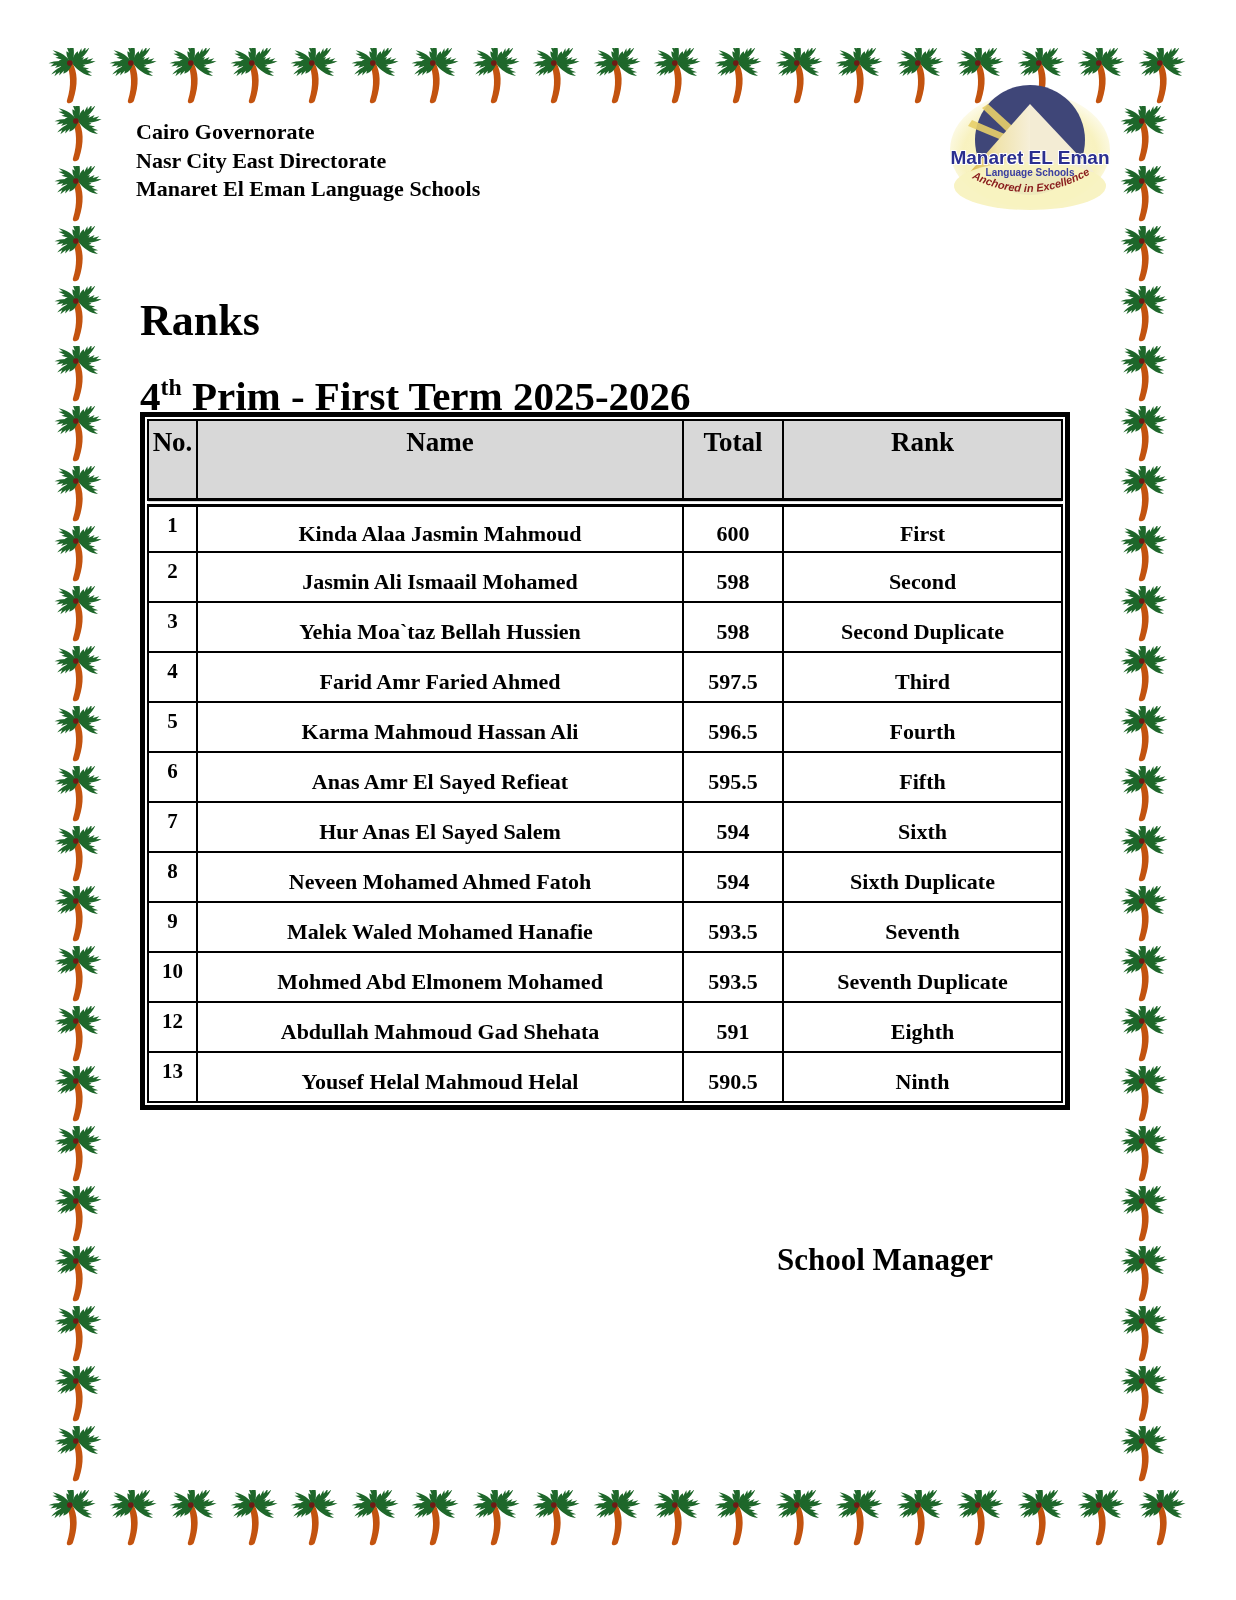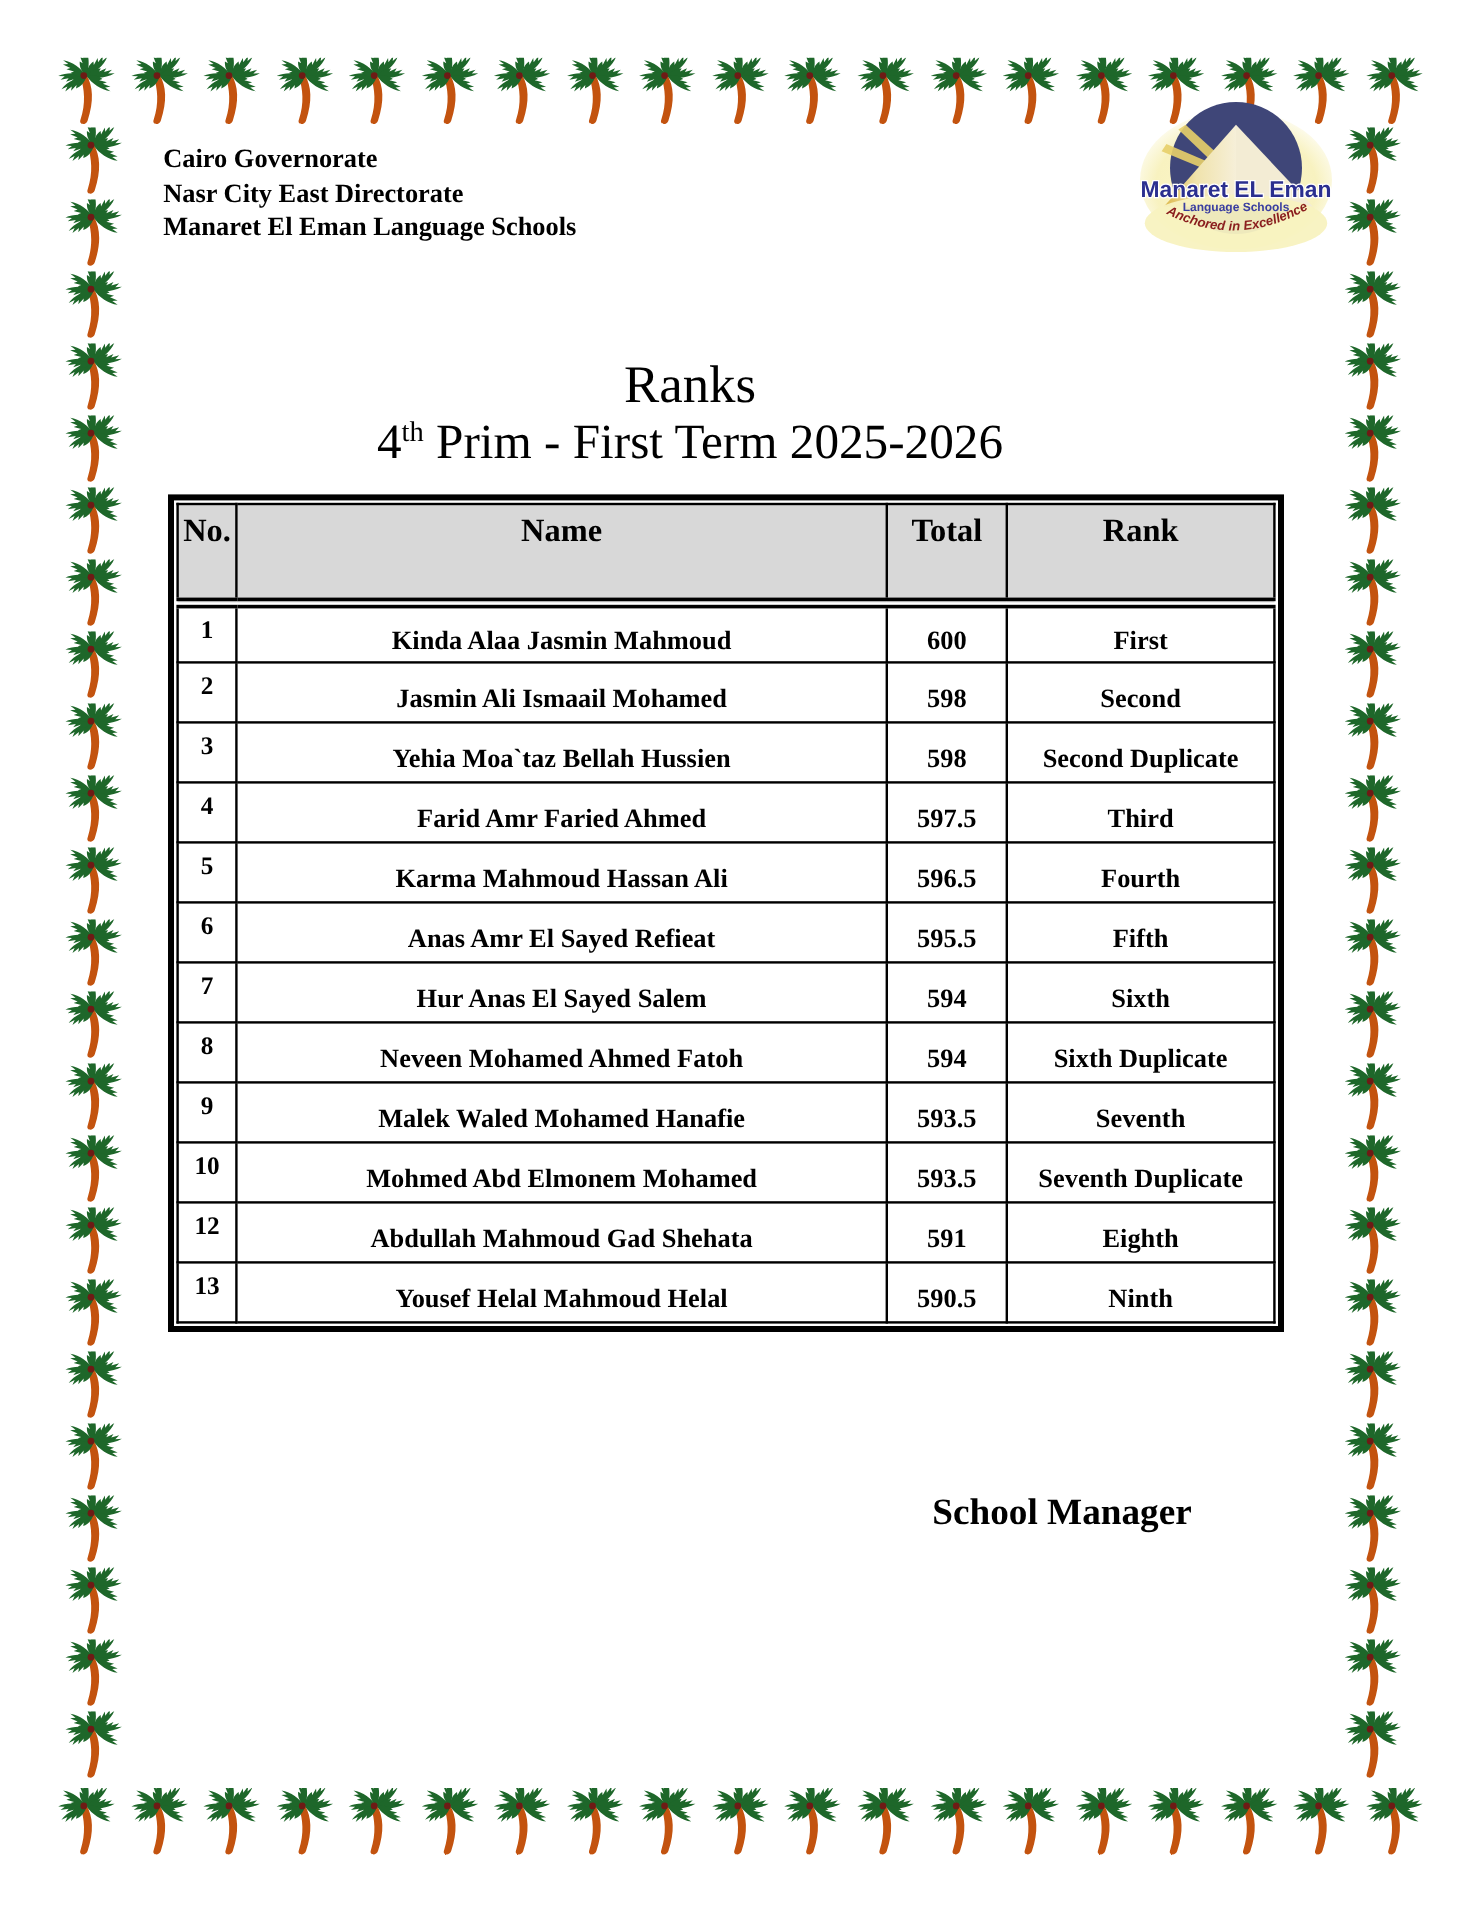--- a/index.html
+++ b/index.html
@@ -34,38 +34,38 @@
     position:absolute;left:136px;top:118px;width:356px;
     text-align:left;font-weight:bold;font-size:22px;line-height:1.3;
   }
   
   .logo{position:absolute;left:948px;top:78px;width:164px;height:132px;}
   .logo svg{width:100%;height:100%;}
   .logo-title-text{font-family:"Liberation Sans","DejaVu Sans",sans-serif;font-size:19px;font-weight:bold;fill:var(--logo-blue);paint-order:stroke;stroke:#ffffff;stroke-width:2px;}
   .logo-sub-text{font-family:"Liberation Sans","DejaVu Sans",sans-serif;font-size:10px;font-weight:bold;fill:#3a3ea0;}
   .logo-tagline-text{font-family:"Liberation Sans","DejaVu Sans",sans-serif;font-size:11px;font-weight:bold;font-style:italic;fill:var(--logo-maroon);}
   
-  .title-block{position:absolute;left:140px;top:297px;width:870px;text-align:center;font-weight:normal;}
+  .title-block{position:absolute;left:140px;top:297px;width:870px;text-align:left;font-weight:bold;}
   .title-main{font-size:44px;line-height:1.1;}
-  .title-sub{font-size:41px;line-height:1.15;}
+  .title-sub{font-size:41px;line-height:1.15;margin-top:28px;}
   .title-sub sup{font-size:0.58em;vertical-align:super;}
   
   .table-frame{
     position:absolute;left:140px;top:412px;width:930px;
     border:5px solid #000;padding:2px;background:#fff;
   }
   table{width:100%;border-collapse:collapse;table-layout:fixed;}
   th,td{border:2px solid #000;text-align:center;font-weight:bold;}
   th{
     background:var(--header-bg);height:82px;vertical-align:top;
     font-size:27px;padding-top:6px;border-bottom:9px double #000;
   }
   td{height:50px;font-size:22px;vertical-align:middle;padding-top:10px;}
   .col-no{width:49px;}
-  .col-name{width:542px;margin-top:33px;}
+  .col-name{width:486px;margin-top:33px;}
   .col-total{width:100px;}
   td.col-no{font-size:21px;vertical-align:top;padding-top:6px;}
   
   .signature{
     position:absolute;left:700px;top:1242px;width:370px;
     text-align:center;font-weight:bold;font-size:31px;
   }
 </style>
 </head>
 <body>

